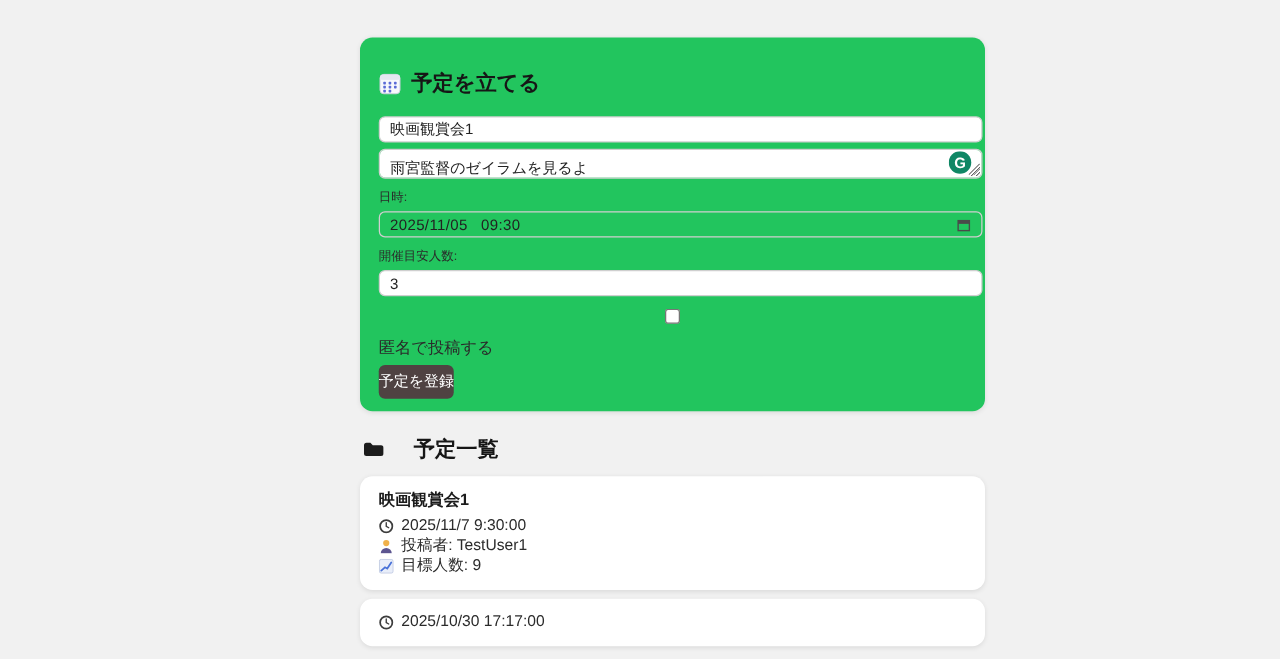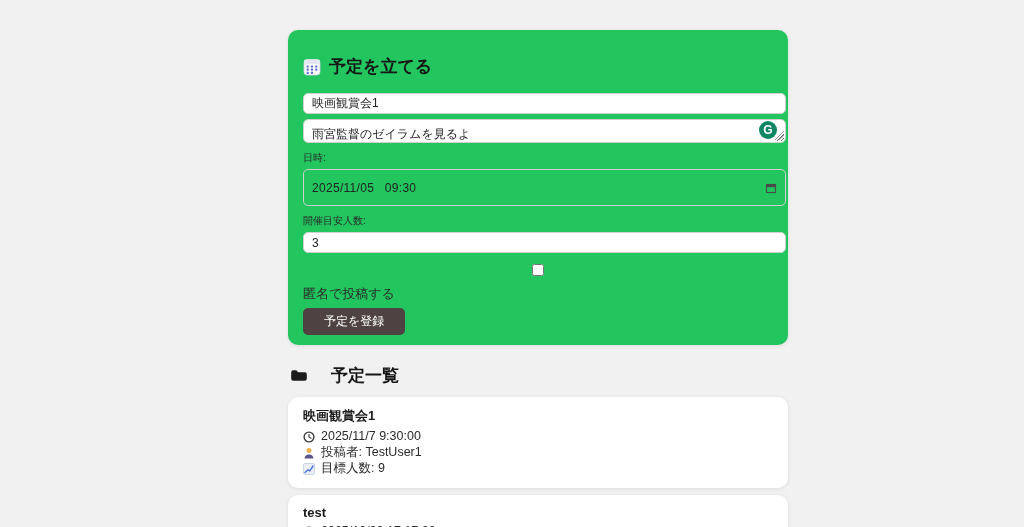--- a/index.html
+++ b/index.html
@@ -56,37 +56,37 @@
       linear-gradient(135deg, transparent 45%, #9a9a9a 45%, #9a9a9a 52%, transparent 52%,
                       transparent 70%, #9a9a9a 70%, #9a9a9a 77%, transparent 77%);
   }
   .field-label { display: block; font-size: 10px; color: #2a2a2a; margin: 8px 0 4px; }
   .datetime-field {
     display: flex; align-items: center;
     width: calc(100% + 13px);
     box-sizing: border-box;
     border: 1px solid #cfcfcf;
     border-radius: 5px;
-    height: 37px;
+    height: 21px;
     padding: 0 8px;
     font-size: 12px;
     color: #222;
     margin-bottom: 3px;
   }
   .datetime-text { word-spacing: 7px; letter-spacing: .3px; flex: 1; }
   .checkbox-row { text-align: center; margin: 9px 0 5px; }
   .checkbox-row input { width: 12px; height: 12px; accent-color: #6a6a6a; }
   .anon-label { font-size: 13px; color: #2a2a2a; margin: 4px 0 5px; }
   .submit-btn {
     border: none;
     background: #4f4242;
     color: #fff;
     font-family: inherit;
     font-size: 12px;
-    padding: 5px 21px;
+    padding: 5px 0;
     border-radius: 5px;
     cursor: pointer;
   }
 
   
   .list-title {
     display: flex; align-items: center; gap: 24px;
     font-size: 17px; font-weight: bold; color: #161616;
     margin: 19px 0 10px 2px;
   }
@@ -196,21 +196,20 @@
         <svg width="12" height="12" viewBox="0 0 12 12">
           <rect x="0.5" y="0.5" width="11" height="11" rx="1.5" fill="#e9eef9" stroke="#bcc6df" stroke-width="0.7"></rect>
           <path d="M2 9.5 L5 6.8 L6.8 7.8 L10 3" fill="none" stroke="#4a72d8" stroke-width="1.4" stroke-linecap="round"></path>
         </svg>
       </span>
       <span>目標人数: 9</span>
     </div>
   </div>
 
   <div class="schedule-card">
-    <div class="schedule-name">test</div>
     <div class="schedule-row">
       <span class="icon">
         <svg width="12" height="12" viewBox="0 0 12 12">
           <circle cx="6" cy="6" r="4.9" fill="none" stroke="#3d3d3d" stroke-width="1.4"></circle>
           <path d="M6 3.2 V6 L8 7.2" fill="none" stroke="#3d3d3d" stroke-width="1.1" stroke-linecap="round"></path>
         </svg>
       </span>
       <span>2025/10/30 17:17:00</span>
     </div>
 

